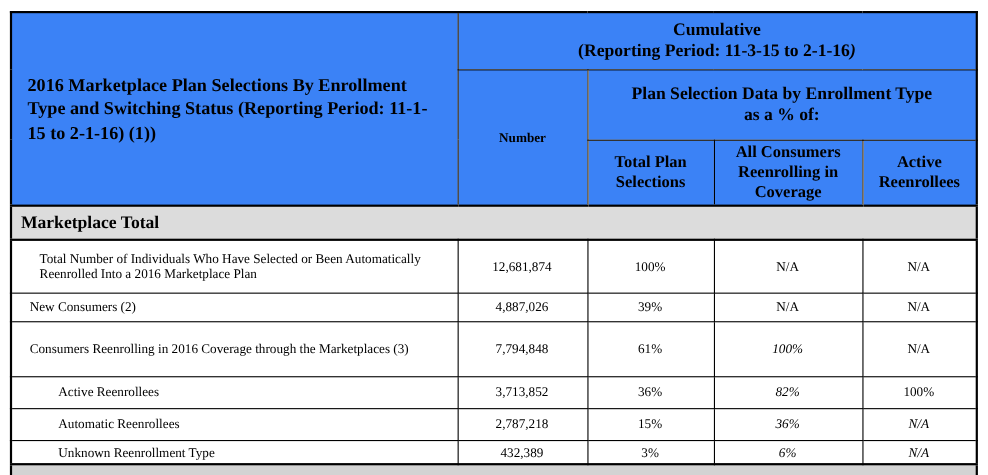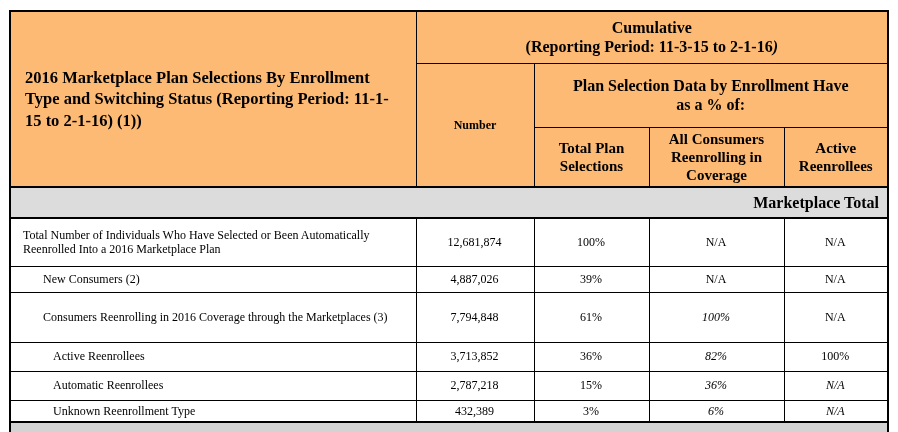--- a/index.html
+++ b/index.html
@@ -30,47 +30,47 @@
   td {
     border: 1px solid #000;
     vertical-align: middle;
     padding: 2px 8px;
     font-size: 12px;
     line-height: 1.2;
     overflow: hidden;
   }
   
   .hdr {
-    background: #fdba74;
+    background: #3b82f6;
     font-weight: bold;
     text-align: center;
   }
   .corner {
     text-align: left;
     font-size: 16.5px;
     line-height: 1.3;
     padding: 24px 14px;
     border-bottom-width: 2px;
   }
   .cum { font-size: 16px; }
   .grp { font-size: 16px; }
   .sub { font-size: 15px; padding: 2px 4px; }
   .thick-b { border-bottom-width: 2px; }
   
   .section-row td {
     background: #dcdcdc;
     font-weight: bold;
-    text-align: right;
+    text-align: left;
     border-bottom-width: 2px;
     font-size: 16px;
   }
   
   .lbl { text-align: left; }
-  .ind0 { padding-left: 12px; }
-  .ind1 { padding-left: 32px; }
+  .ind0 { padding-left: 25px; }
+  .ind1 { padding-left: 16px; }
   .ind2 { padding-left: 42px; }
   .num { text-align: center; padding-right: 9px; }
   .it { font-style: italic; }
   
   .sliver td {
     background: #d3d3d3;
     border-top-width: 2px;
     height: 18px;
     padding: 0;
   }
@@ -103,21 +103,21 @@
       <td class="hdr corner" rowspan="3">2016 Marketplace Plan Selections By Enrollment Type and Switching Status (Reporting Period: 11-1-15 to 2-1-16) (1))</td>
       <td class="hdr cum" colspan="4">
         <span>Cumulative</span><br>
         <span>(Reporting Period: 11-3-15 to 2-1-16</span><span class="it">)</span>
       </td>
     </tr>
 
     <tr class="h2">
       <td class="hdr thick-b" rowspan="2">Number</td>
       <td class="hdr grp" colspan="3">
-        <span>Plan Selection Data by Enrollment Have</span><br>
+        <span>Plan Selection Data by Enrollment Type</span><br>
         <span>as a % of:</span>
       </td>
     </tr>
 
     <tr class="h3">
       <td class="hdr sub thick-b">Total Plan Selections</td>
       <td class="hdr sub thick-b">All Consumers Reenrolling in Coverage</td>
       <td class="hdr sub thick-b">Active Reenrollees</td>
     </tr>
 

